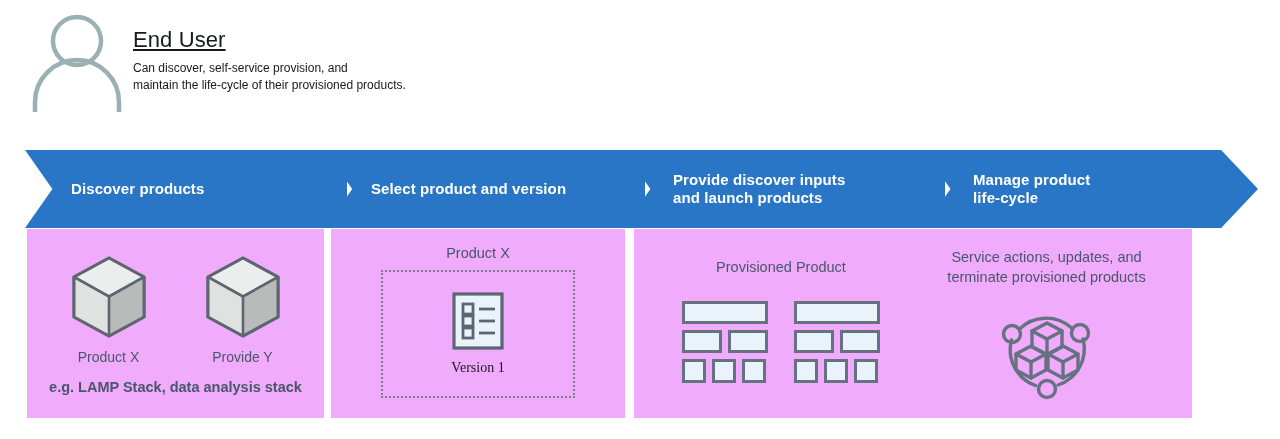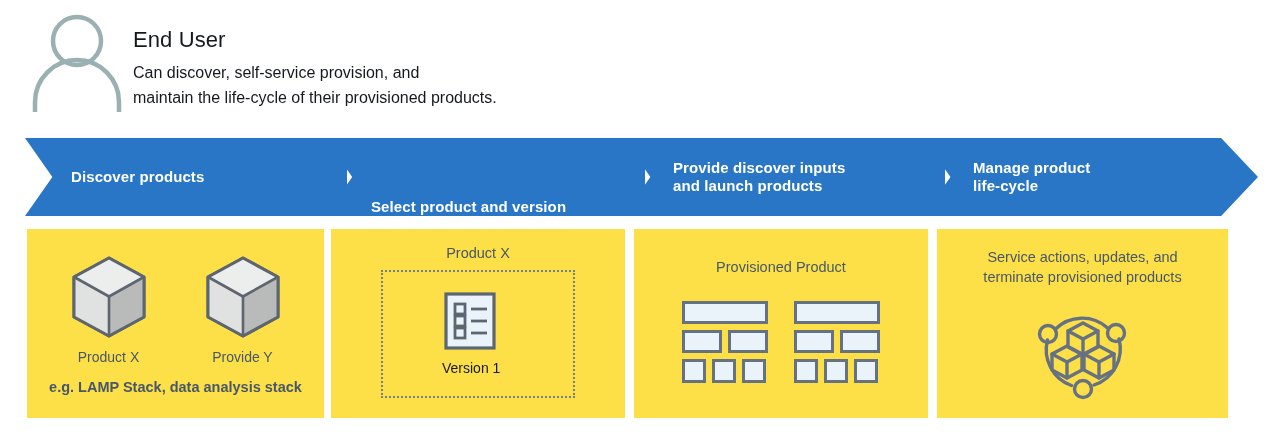--- a/index.html
+++ b/index.html
@@ -32,33 +32,34 @@
     position: absolute;
     left: 133px; top: 26px;
     width: 700px;
   }
   #persona-title {
     font-size: 22px;
     line-height: 27px;
     color: #16191f;
     font-weight: 400;
     letter-spacing: 0.1px;
+    text-decoration: underline;
   }
   #persona-desc {
     margin-top: 7px;
-    font-size: 16px;
-    line-height: 25px;
+    font-size: 12px;
+    line-height: 17px;
     color: #16191f;
     white-space: pre-line;
   }
 
   
   #banner {
     position: absolute;
-    left: 0; top: 138px;
+    left: 0; top: 150px;
     width: 1244px; height: 78px;
   }
   .chev {
     position: absolute;
     top: 0;
     height: 78px;
     background: #2a76c6;
     display: flex;
     align-items: center;
     box-sizing: border-box;
@@ -75,48 +76,47 @@
     left: 25px;
     width: 322px;
     clip-path: polygon(0 0, 100% 0, 100% 100%, 0 100%, 8.5% 50%);
     padding-left: 46px;
   }
   .chev-2 {
     left: 325px;
     width: 320px;
     clip-path: polygon(0 0, 100% 0, 100% 100%, 0 100%, 8.5% 50%);
     padding-left: 46px;
-    align-items: flex-end;
   }
   .chev-3 {
     left: 623px;
     width: 322px;
     clip-path: polygon(0 0, 100% 0, 100% 100%, 0 100%, 8.5% 50%);
     padding-left: 50px;
   }
   .chev-4 {
     left: 923px;
     width: 335px;
     clip-path: polygon(0 0, 89% 0, 100% 50%, 89% 100%, 0 100%, 8.2% 50%);
     padding-left: 50px;
     align-items: center;
   }
 
   
   .panel {
     position: absolute;
     top: 229px;
     height: 189px;
-    background: #fde047;
+    background: #f0abfc;
     box-sizing: border-box;
   }
   #panel-1 { left: 27px;  width: 297px; }
   #panel-2 { left: 331px; width: 294px; }
   #panel-3 { left: 634px; width: 294px; }
-  #panel-4 { left: 937px; width: 291px; }
+  #panel-4 { left: 901px; width: 291px; }
 
   .panel-caption {
     position: absolute;
     left: 0; right: 0;
     text-align: center;
     font-size: 14.5px;
     line-height: 20px;
     color: #485769;
     white-space: pre-line;
   }
@@ -146,21 +146,21 @@
     border: 2px dotted #767f8c;
     box-sizing: border-box;
   }
   #p2-versions {
     position: absolute;
     left: 0; right: 0; top: 19px;
     display: flex;
     justify-content: center;
     gap: 22px;
   }
-  .version-item { width: 72px; }
+  .version-item { text-align: center; width: 72px; font-family: Liberation Serif, serif; }
   .version-label {
     margin-top: 5px;
     font-size: 14px;
     color: #16191f;
   }
 
   
   #p3-title { top: 28px; }
   #p3-stacks {
     position: absolute;

